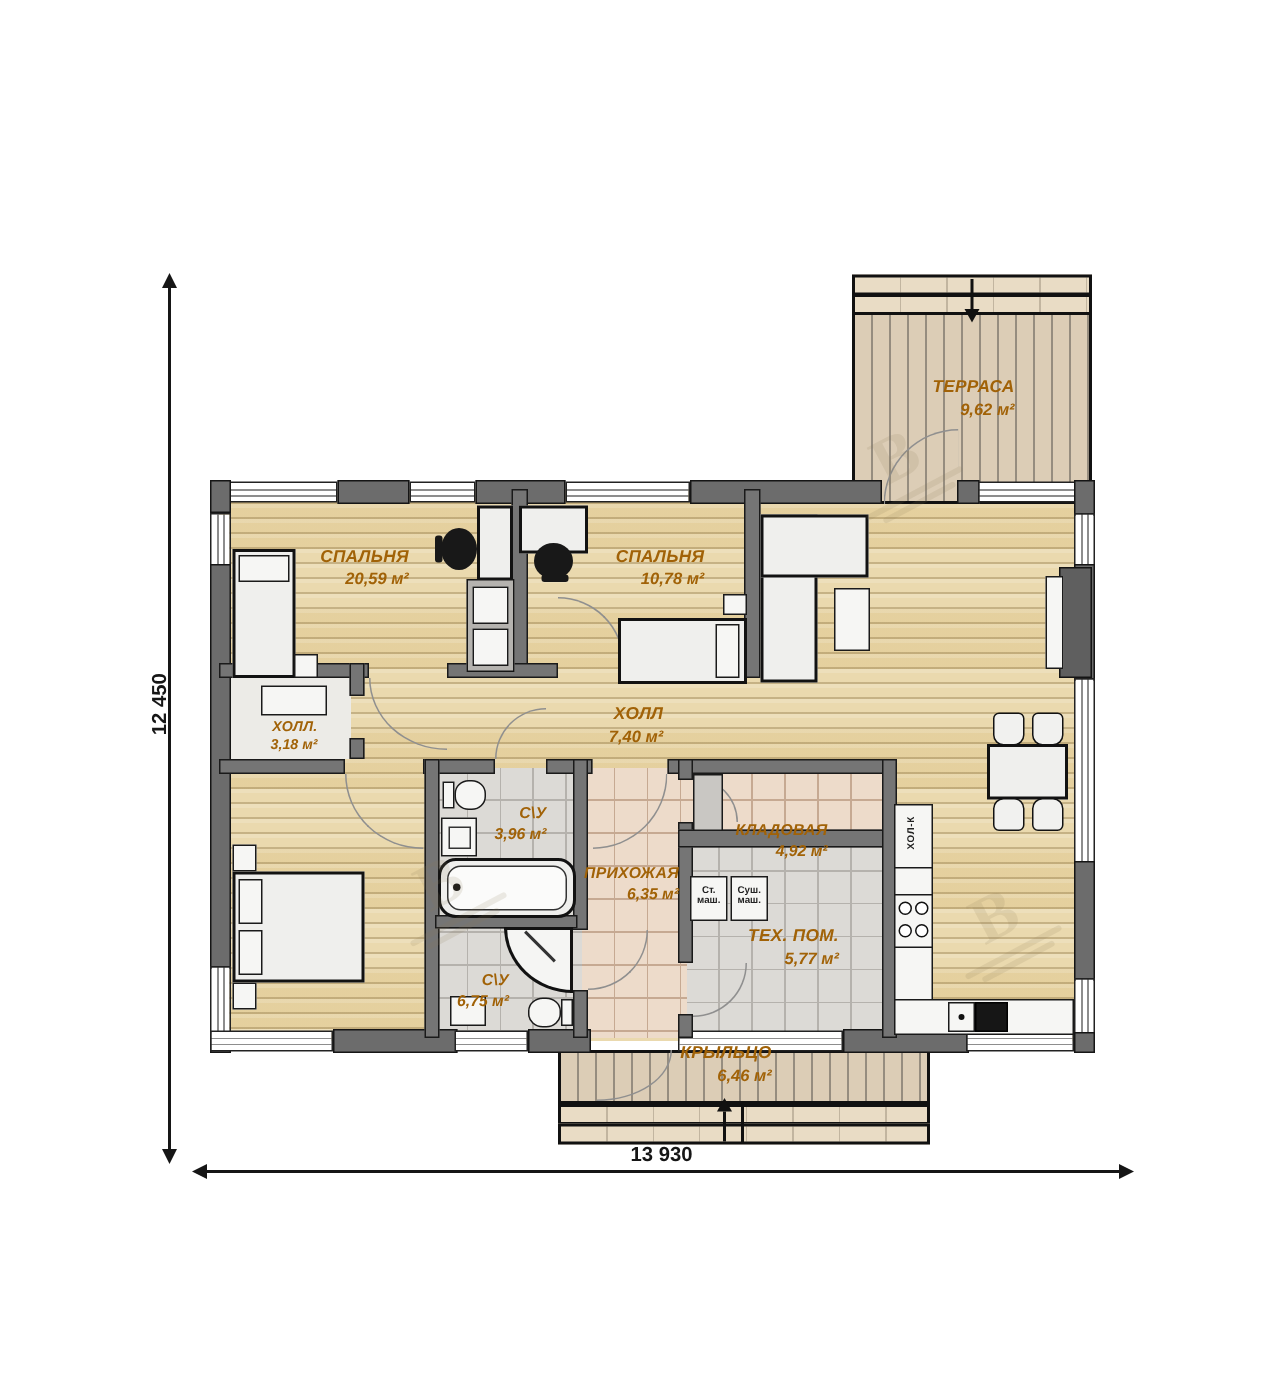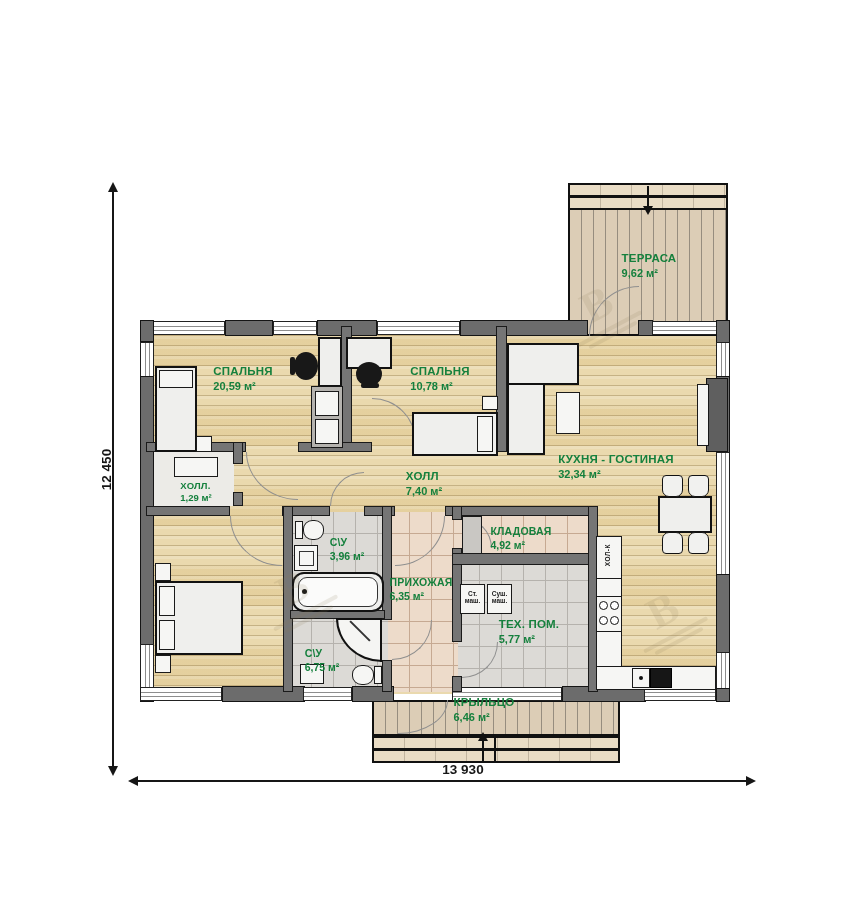--- a/index.html
+++ b/index.html
@@ -38,22 +38,22 @@
   .arc.br{border-bottom:1.6px solid #8f8f8f;border-right:1.6px solid #8f8f8f;border-bottom-right-radius:100% 100%;}
   
   .f{position:absolute;background:#efefed;border:2px solid #121212;box-sizing:border-box;}
   .ft{position:absolute;background:#f6f6f4;border:1.4px solid #1a1a1a;box-sizing:border-box;}
   .chair{position:absolute;background:#181818;border-radius:50%;}
   .cbar{position:absolute;background:#181818;border-radius:2px;}
   .dchair{position:absolute;background:#f1f1ef;border:1.8px solid #121212;box-sizing:border-box;}
   .burner{position:absolute;width:9px;height:9px;border:1.5px solid #111;border-radius:50%;background:#fff;box-sizing:border-box;}
   .dot{position:absolute;background:#111;border-radius:50%;}
   
-  .lbl{position:absolute;transform:translate(-50%,-50%);text-align:left;color:#15803d;
-    font-weight:bold;line-height:1.3;white-space:nowrap;}
+  .lbl{position:absolute;transform:translate(-50%,-50%);text-align:right;color:#a16207;
+    font-weight:bold;line-height:1.3;white-space:nowrap;font-style:italic;}
   .lbl .nm{font-size:11.5px;letter-spacing:.2px;}
   .lbl .ar{font-size:11px;}
   .lbl.md .nm,.lbl.md .ar{font-size:10.5px;}
   .lbl.sm .nm,.lbl.sm .ar{font-size:9.5px;}
   .applbl{position:absolute;font-size:6.5px;font-weight:bold;color:#222;text-align:center;line-height:1.15;}
   .fridgelbl{position:absolute;font-size:6.5px;font-weight:bold;color:#222;
     writing-mode:vertical-rl;transform:rotate(180deg);letter-spacing:.5px;}
   
   .dimline{position:absolute;background:#161616;}
   .dimlbl{position:absolute;font-weight:bold;font-size:13.5px;color:#161616;text-align:center;}
@@ -224,65 +224,61 @@
     <div class="ar">9,62 м²</div>
   </div>
   <div class="lbl" style="left:243px;top:379px">
     <div class="nm">СПАЛЬНЯ</div>
     <div class="ar">20,59 м²</div>
   </div>
   <div class="lbl" style="left:440px;top:379px">
     <div class="nm">СПАЛЬНЯ</div>
     <div class="ar">10,78 м²</div>
   </div>
-  <div class="lbl" style="left:616px;top:467px">
-    <div class="nm">КУХНЯ - ГОСТИНАЯ</div>
-    <div class="ar">32,34 м²</div>
-  </div>
   <div class="lbl" style="left:424px;top:484px">
     <div class="nm">ХОЛЛ</div>
     <div class="ar">7,40 м²</div>
   </div>
   <div class="lbl sm" style="left:196px;top:492px">
     <div class="nm">ХОЛЛ.</div>
-    <div class="ar">1,29 м²</div>
+    <div class="ar">3,18 м²</div>
   </div>
   <div class="lbl md" style="left:347px;top:550px">
     <div class="nm">С\У</div>
     <div class="ar">3,96 м²</div>
   </div>
   <div class="lbl md" style="left:322px;top:661px">
     <div class="nm">С\У</div>
     <div class="ar">6,75 м²</div>
   </div>
   <div class="lbl md" style="left:421px;top:590px">
     <div class="nm">ПРИХОЖАЯ</div>
     <div class="ar">6,35 м²</div>
   </div>
-  <div class="lbl md" style="left:521px;top:539px">
+  <div class="lbl md" style="left:521px;top:561px">
     <div class="nm">КЛАДОВАЯ</div>
     <div class="ar">4,92 м²</div>
   </div>
   <div class="lbl" style="left:529px;top:632px">
     <div class="nm">ТЕХ. ПОМ.</div>
     <div class="ar">5,77 м²</div>
   </div>
   <div class="lbl" style="left:484px;top:710px">
     <div class="nm">КРЫЛЬЦО</div>
     <div class="ar">6,46 м²</div>
   </div>
 
   <div class="dimline" style="left:112px;top:190px;width:2px;height:578px"></div>
   <div class="tri" style="left:108px;top:182px;border-left:5px solid transparent;border-right:5px solid transparent;border-bottom:10px solid #161616"></div>
   <div class="tri" style="left:108px;top:766px;border-left:5px solid transparent;border-right:5px solid transparent;border-top:10px solid #161616"></div>
   <div class="dimlbl" style="left:76px;top:462px;width:60px;transform:rotate(-90deg)">12 450</div>
   <div class="dimline" style="left:136px;top:780px;width:612px;height:2px"></div>
   <div class="tri" style="left:128px;top:776px;border-top:5px solid transparent;border-bottom:5px solid transparent;border-right:10px solid #161616"></div>
   <div class="tri" style="left:746px;top:776px;border-top:5px solid transparent;border-bottom:5px solid transparent;border-left:10px solid #161616"></div>
-  <div class="dimlbl" style="left:408px;top:762px;width:110px">13 930</div>
+  <div class="dimlbl" style="left:386px;top:762px;width:110px">13 930</div>
 
   <div class="wm" style="left:252px;top:566px">
     <div class="g">В</div>
     <div class="t"></div>
     <div class="t" style="width:54px"></div>
   </div>
   <div class="wm" style="left:556px;top:282px">
     <div class="g">В</div>
     <div class="t"></div>
     <div class="t" style="width:54px"></div>

